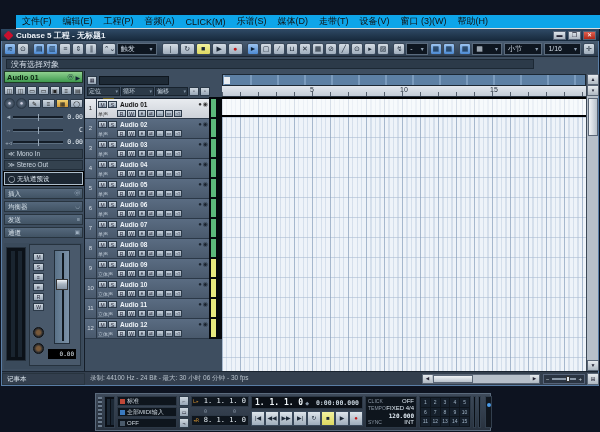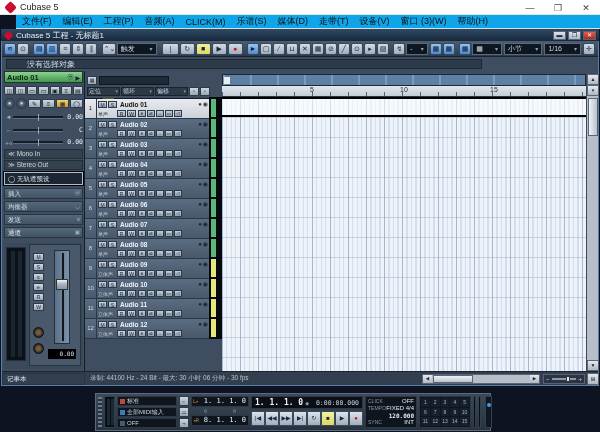--- a/index.html
+++ b/index.html
@@ -23,21 +23,21 @@
     display:flex; align-items:center; padding-left:6px; border-bottom:1px solid #dcdcdc;margin-left:16px;}
   .menu-item { font-size:9px; color:#111; margin-right:11px; white-space:nowrap; }
 
   
   .proj { left:1px; top:29px; width:598px; height:357px; background:#3e4e60;
     border:1px solid #5a7ea6; }
   .proj-title { left:1px; top:29px; width:598px; height:12px;
     background:linear-gradient(#2f4a66,#16283a); display:flex; align-items:center; }
   .proj-icon { width:7px; height:7px; margin:0 4px 0 4px; background:#c8102e;
     transform:rotate(45deg); border-radius:1px; }
-  .proj-title-text { font-size:8px; color:#e8eef5; font-weight:normal; }
+  .proj-title-text { font-size:8px; color:#e8eef5; font-weight:bold; }
   .proj-controls { position:absolute; right:4px; top:31px; display:flex; gap:2px; }
   .pc-btn { width:13px; height:9px; background:linear-gradient(#dde3ea,#aab4c0);
     border:1px solid #576478; font-size:6px; line-height:7px; text-align:center; color:#223; }
   .pc-btn.close { background:linear-gradient(#e06050,#b02818); color:#fff; }
 
   
   .toolbar { left:2px; top:41px; width:596px; height:16px;
     background:linear-gradient(#4a5d72,#2c3c4e); border-bottom:1px solid #1a2430;
     display:flex; align-items:center; padding:0 2px; }
   .tbtn { height:12px; min-width:12px; margin-right:1px; background:linear-gradient(#d4dce4,#9fadbc);
@@ -46,23 +46,23 @@
   .tbtn.blue { background:linear-gradient(#9cc4f0,#4d8ad2); color:#082038; }
   .tbtn.stop-active { background:linear-gradient(#f2f2a0,#ddd860); }
   .tsep { width:4px; height:12px; }
   .tdrop { height:12px; background:#0e1620; border:1px solid #5a6a7c; color:#cfd9e4;
     font-size:7px; display:flex; align-items:center; justify-content:space-between;
     padding:0 3px; margin-right:2px; }
   .tdrop .car { font-size:6px; color:#8fa0b2; margin-left:4px; }
 
   
   .infoline { left:2px; top:57px; width:596px; height:14px; background:#3e4e60; }
-  .infoline-inner { position:absolute; left:4px; top:2px; width:476px; height:10px;
+  .infoline-inner { position:absolute; left:4px; top:2px; width:528px; height:10px;
     background:#2c3a49; border:1px solid #1c2834; color:#d6dee8; font-size:8px;
-    line-height:9px; padding-left:20px; }
+    line-height:9px; padding-left:4px; }
 
   
   .inspector { left:2px; top:71px; width:83px; height:300px; background:#3e4e60;
     border-right:1px solid #141d28; }
   .insp-header { position:absolute; left:2px; top:0; width:79px; height:12px;
     background:linear-gradient(#8fd08f,#3f9a4f); border:1px solid #1e3a26;
     display:flex; align-items:center; }
   .insp-header .nm { font-size:7.5px; font-weight:bold; color:#0c2410; flex:1; padding-left:2px; }
   .insp-header .hic { font-size:6px; color:#123; margin-right:2px; }
   .btnrow { position:absolute; left:2px; width:79px; height:11px; display:flex; gap:1px; align-items:center; }
@@ -214,21 +214,21 @@
     font-family:"DejaVu Sans Mono",monospace; text-align:right; padding-right:2px; }
   .loc .lic { float:left; font-size:5px; color:#d09030; padding-left:1px; }
   .rollrow { position:absolute; left:95px; top:14px; width:58px; height:6px;
     color:#8a98a8; font-size:5px; display:flex; justify-content:space-around;
     font-family:"DejaVu Sans Mono",monospace; }
   .posbox { position:absolute; left:155px; top:2px; width:112px; height:13px; background:#0a0f16;
     border:1px solid #2c3846; display:flex; align-items:center; }
   .posmain { font-size:8px; font-weight:bold; color:#f0f6fa; font-family:"DejaVu Sans Mono",monospace;
     padding-left:3px; }
   .postime { font-size:6.5px; color:#c8d4de; font-family:"DejaVu Sans Mono",monospace;
-    margin-left:auto; padding-right:3px; }
+    margin-left:auto; padding-right:3px;font-weight:bold; }
   .tbuttons { position:absolute; left:155px; top:17px; width:112px; height:15px; display:flex; }
   .tpbtn { flex:1; background:linear-gradient(#dde4ea,#9fadbc); border:1px solid #39485a;
     font-size:6px; line-height:13px; text-align:center; color:#1c2836; }
   .tpbtn.stop-active { background:linear-gradient(#f2f2a0,#ddd860); }
   .tpbtn.rec { color:#c01818; }
   .tempo-sec { position:absolute; left:269px; top:2px; width:52px; height:32px;
     background:#0e151d; border:1px solid #2c3846; padding:1px 2px; }
   .t-line { display:flex; font-size:5px; color:#8a96a4; height:7px; line-height:7px; }
   .t-line .v { margin-left:auto; color:#dfe9f2; font-size:6px; }
   .t-line .v.big { font-weight:bold; font-family:"DejaVu Sans Mono",monospace; }
@@ -241,29 +241,20 @@
   .mslider { position:absolute; left:389px; top:2px; width:7px; height:32px; background:#10161e;
     border:1px solid #323f4e; }
   .mdot { position:absolute; left:1px; top:6px; width:4px; height:4px; border-radius:50%;
     background:#4a9ae8; }
 </style>
 </head>
 <body>
 
 <div id="app">
 
-  <div class="abs os-titlebar">
-    <div class="app-icon"></div>
-    <div class="os-title">Cubase 5</div>
-    <div class="os-controls">
-      <div class="os-btn">—</div>
-      <div class="os-btn">❐</div>
-      <div class="os-btn">✕</div>
-    </div>
-  </div>
 
   <div class="abs menubar" id="menubar">
       <span class="menu-item">文件(F)</span>
       <span class="menu-item">编辑(E)</span>
       <span class="menu-item">工程(P)</span>
       <span class="menu-item">音频(A)</span>
       <span class="menu-item">CLICK(M)</span>
       <span class="menu-item">乐谱(S)</span>
       <span class="menu-item">媒体(D)</span>
       <span class="menu-item">走带(T)</span>

